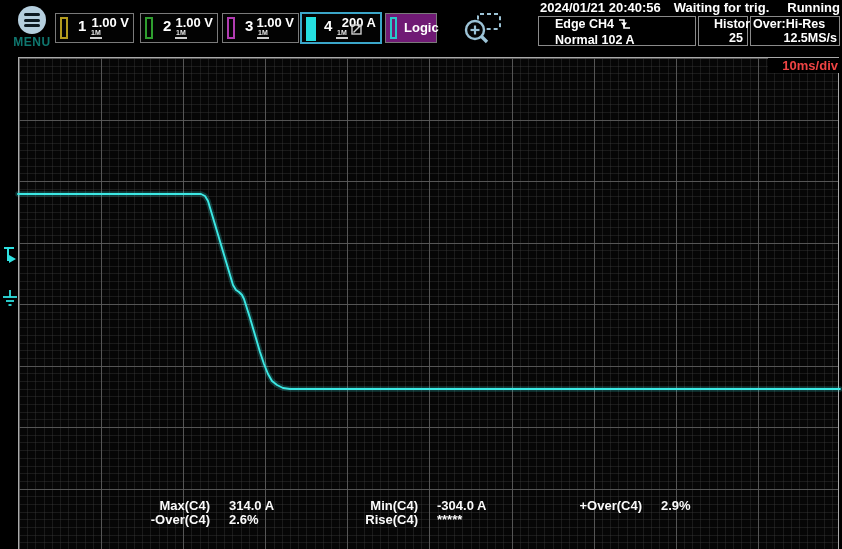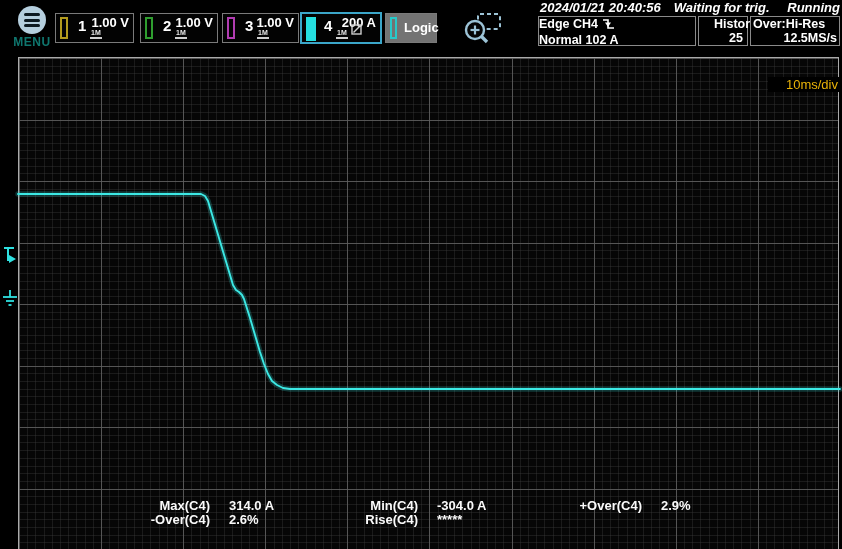--- a/index.html
+++ b/index.html
@@ -17,50 +17,50 @@
   .menu-label{position:absolute;left:0;top:33px;width:48px;font-size:12px;font-weight:700;color:#0f766e;letter-spacing:.5px;}
   .chan-row{position:absolute;top:13px;height:32px;}
   .chan-box{position:absolute;top:0;height:30px;background:#030303;border:1px solid #7a7a7a;box-sizing:border-box;}
   .chan-box.selected{border:2px solid #3ba6c9;height:32px;top:-1px;}
   .chan-bar{position:absolute;left:4px;top:3px;width:8px;height:22px;border:2px solid;background:transparent;box-sizing:border-box;}
   .chan-bar.filled{width:10px;height:24px;border:none;}
   .chan-num{position:absolute;left:22px;top:4px;font-size:15px;font-weight:600;color:#fff;line-height:15px;}
   .chan-val{position:absolute;right:4px;top:2px;font-size:13px;font-weight:600;color:#fff;line-height:13px;}
   .coupling{position:absolute;left:34px;bottom:3px;font-size:7px;line-height:7px;font-weight:700;color:#e8e8e8;border-bottom:2px solid #cfcfcf;padding:0 1px 1px 1px;}
   .probe-icon{position:absolute;left:49px;bottom:3px;}
-  .logic-box{position:absolute;top:0;height:30px;background:#737373;border:1px solid #7a7a7a;box-sizing:border-box;}
+  .logic-box{position:absolute;top:0;height:30px;background:#701a75;border:1px solid #7a7a7a;box-sizing:border-box;}
   .logic-bar{position:absolute;left:4px;top:3px;width:7px;height:22px;border:2px solid #28c9c9;box-sizing:border-box;}
   .logic-label{position:absolute;left:18px;top:6px;font-size:13px;font-weight:600;color:#fff;}
   .zoom-btn{position:absolute;left:462px;top:10px;width:42px;height:38px;cursor:pointer;}
-  .date-row{position:absolute;left:540px;top:1px;width:300px;height:14px;display:flex;font-size:13px;line-height:14px;font-weight:600;color:#fff;white-space:pre;font-style:italic;}
+  .date-row{position:absolute;left:540px;top:1px;width:300px;height:14px;display:flex;font-size:13px;line-height:14px;font-weight:600;color:#fff;white-space:pre;}
   .trig-status{margin-left:13px;text-align:center;}
   .run-state{margin-left:auto;}
   .info-box{position:absolute;top:16px;height:30px;background:#000;border:1px solid #8a8a8a;box-sizing:border-box;font-size:12.5px;font-weight:600;line-height:14px;color:#fff;}
-  .trigger-box{left:538px;width:158px;padding-left:0;}
+  .trigger-box{left:538px;width:158px;padding-left:16px;}
   .history-box{left:698px;width:50px;padding-left:11px;}
   .history-box .l1{padding-left:4px;}
   .history-box .l2{text-align:right;padding-right:4px;}
   .acq-box{left:750px;width:90px;}
   .acq-box .l1{padding-left:2px;}
   .acq-box .l2{text-align:right;padding-right:2px;}
   .edge-glyph{display:inline-block;vertical-align:-2px;margin-left:4px;}
   
   .graticule{
     position:absolute;left:18px;top:57px;width:821px;height:492px;z-index:1;
     background-color:#060606;
     background-image:
       repeating-linear-gradient(to right, rgba(95,95,95,.85) 0 1px, transparent 1px 82.1px),
       repeating-linear-gradient(to bottom, rgba(95,95,95,.85) 0 1px, transparent 1px 61.5px),
       repeating-linear-gradient(to right, rgba(60,60,60,.38) 0 1px, transparent 1px 8.21px),
       repeating-linear-gradient(to bottom, rgba(60,60,60,.38) 0 1px, transparent 1px 7.69px);
     border-top:1px solid #aaa;border-left:1px solid #aaa;border-right:1px solid #aaa;
     box-sizing:border-box;
   }
   .timebase{position:absolute;left:768px;top:58px;width:72px;height:15px;background:#000;z-index:4;
-    font-size:13px;line-height:15px;font-weight:400;color:#eab308;text-align:right;padding-right:2px;box-sizing:border-box;margin-top:19px;}
+    font-size:13px;line-height:15px;font-weight:700;color:#ef4444;text-align:right;padding-right:2px;box-sizing:border-box;}
   .wave-layer{position:absolute;left:0;top:0;width:842px;height:549px;z-index:2;pointer-events:none;}
   .marker{position:absolute;z-index:5;}
   
   .meas-col{position:absolute;z-index:4;font-size:13px;line-height:14px;font-weight:600;color:#fafafa;white-space:nowrap;}
   .meas-row{display:flex;}
   .mlabel{display:inline-block;width:118px;text-align:right;}
   .mvalue{margin-left:19px;}
   #meas-col1{left:92px;top:499px;}
   #meas-col2{left:300px;top:499px;}
   #meas-col3{left:524px;top:499px;}

